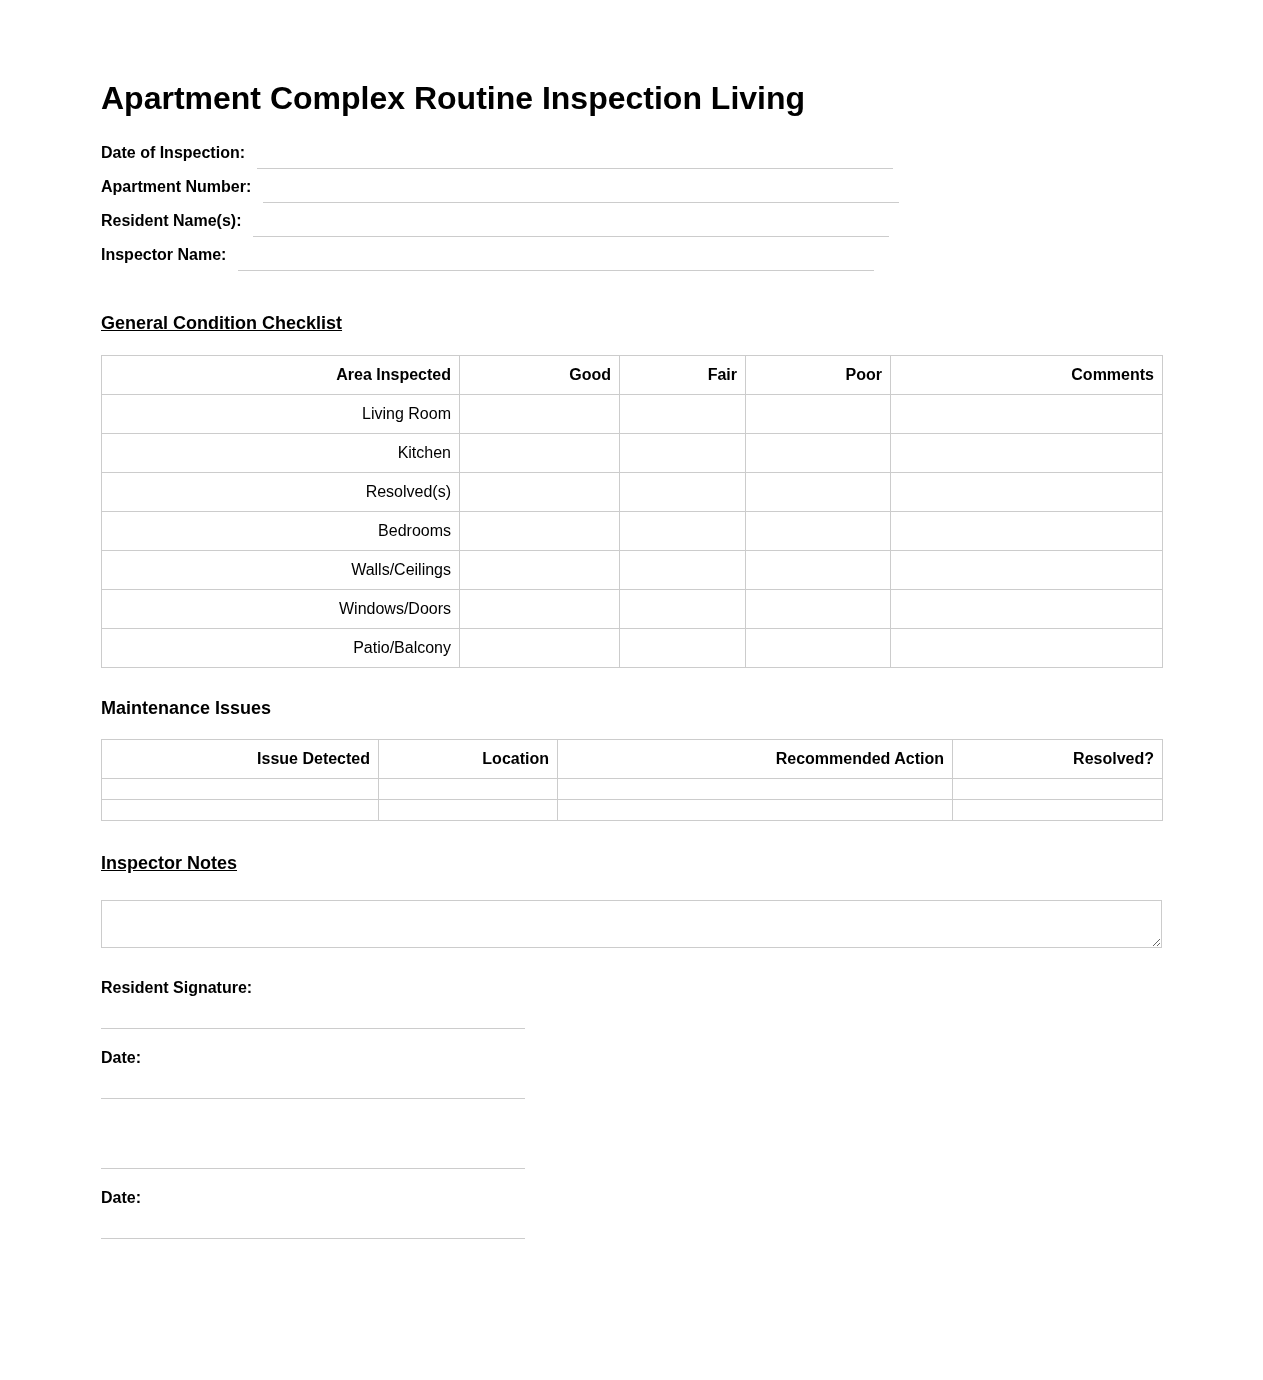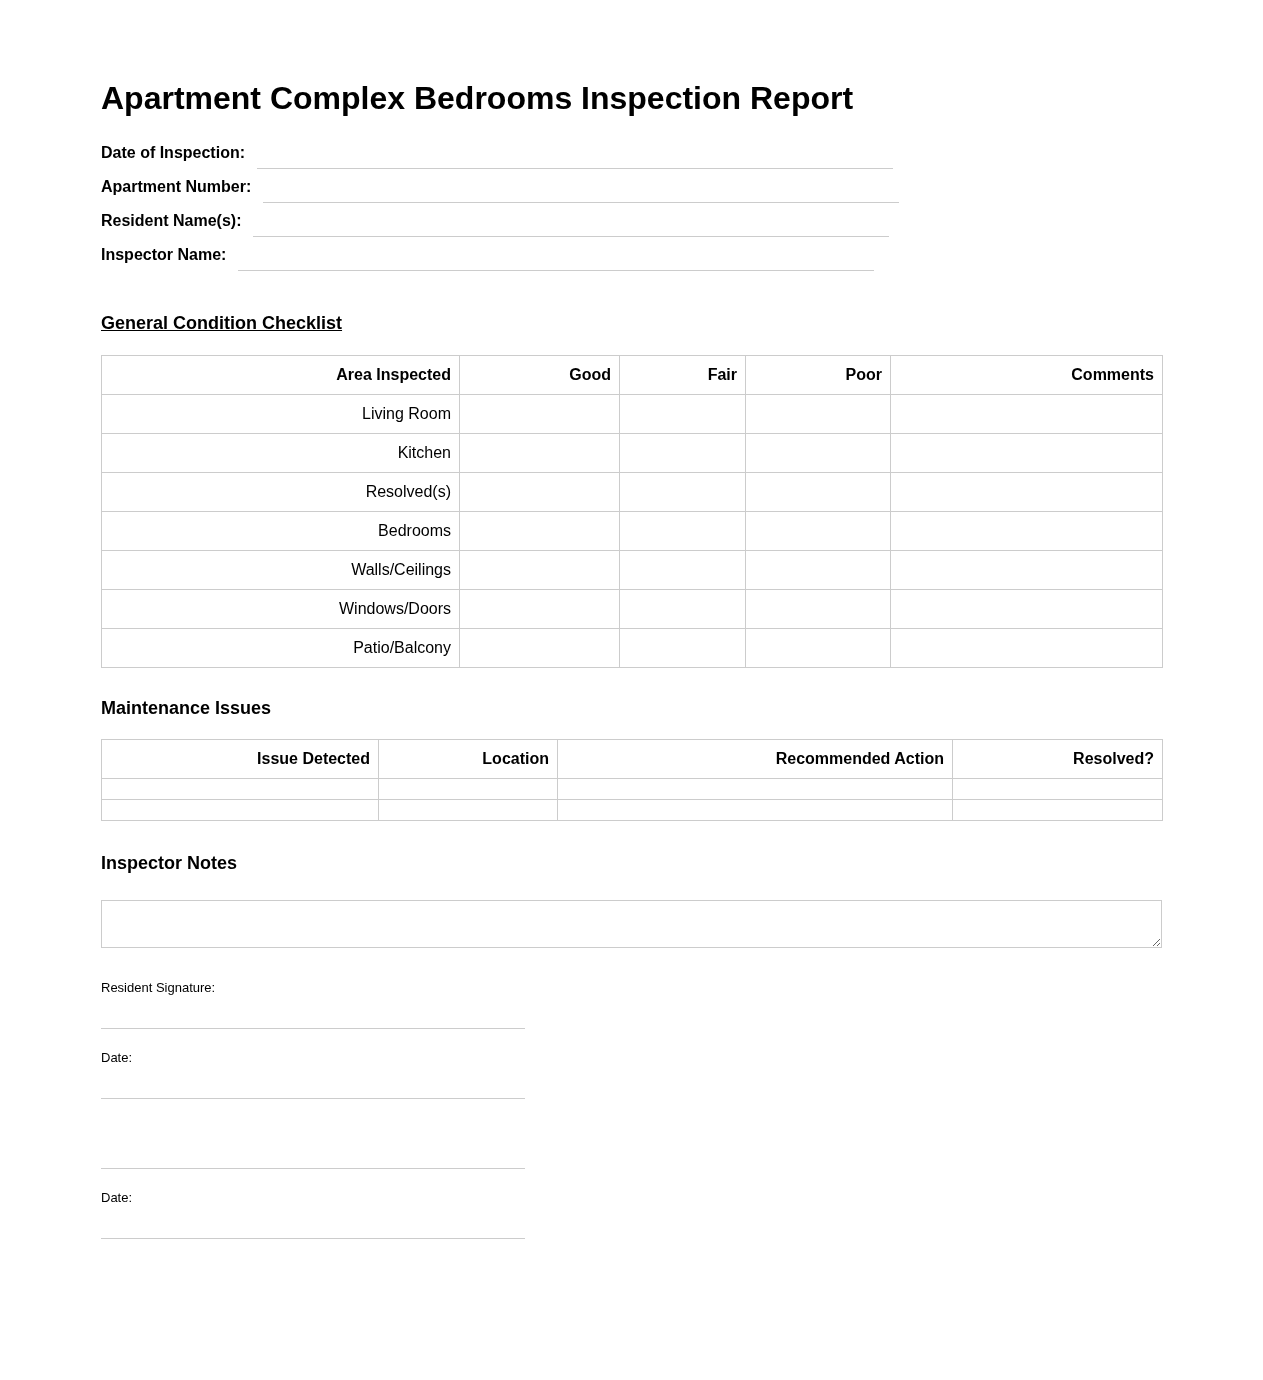--- a/index.html
+++ b/index.html
@@ -5,38 +5,38 @@
   html, body { margin: 0; padding: 0; background: #ffffff; }
   body { font-family: "Liberation Sans", sans-serif; color: #000; }
   .page { width: 1061px; margin: 0 auto; padding-top: 78px; padding-bottom: 100px; }
   h1 { font-size: 32px; font-weight: bold; margin: 0 0 20px 0; line-height: 40px; }
   .field-row { display: flex; align-items: center; height: 34px; }
   .field-row label { font-size: 16px; font-weight: bold; line-height: 20px; margin-right: 12px; padding-bottom: 4px; }
   .field-row input { width: 636px; height: 26px; border: none; border-bottom: 1px solid #cccccc; outline: none; font-size: 16px; font-family: "Liberation Sans", sans-serif; background: transparent; padding: 0; }
   h2 { font-size: 18px; font-weight: bold; margin: 0; line-height: 22px; }
   .h-checklist { margin-top: 38px; margin-bottom: 21px; text-decoration: underline; }
   .h-maint { margin-top: 29px; margin-bottom: 20px; }
-  .h-notes { margin-top: 31px; margin-bottom: 26px; }
+  .h-notes { margin-top: 31px; margin-bottom: 26px; text-decoration: underline; }
   table { border-collapse: collapse; width: 1061px; table-layout: fixed; }
   th, td { border: 1px solid #cccccc; text-align: right; font-size: 16px; padding: 0 8px; }
   th { font-weight: bold; height: 38px; }
   .checklist td { height: 38px; }
   .maint td { height: 20px; padding: 0 8px; }
   textarea { display: block; width: 1061px; height: 48px; box-sizing: border-box; border: 1px solid #cccccc; resize: vertical; font-family: "Liberation Sans", sans-serif; font-size: 14px; }
   .sig-block { margin-top: 30px; }
   .sig-item { width: 424px; }
-  .sig-item .sig-label { font-size: 13px; line-height: 20px; display: block; }
+  .sig-item .sig-label { font-size: 16px; line-height: 20px; display: block; font-weight: bold; }
   .sig-item .sig-line { display: block; width: 424px; height: 30px; border: none; border-bottom: 1px solid #cccccc; padding: 0; outline: none; background: transparent; margin-bottom: 19px; }
   .sig-gap { height: 20px; }
 </style>
 </head>
 <body>
 
 <div class="page">
-  <h1>Apartment Complex Bedrooms Inspection Report</h1>
+  <h1>Apartment Complex Routine Inspection Living</h1>
 
   <div class="field-row">
     <label>Date of Inspection:</label>
     <input type="text" value="" style="">
   </div>
   <div class="field-row">
     <label>Apartment Number:</label>
     <input type="text" value="" style="">
   </div>
   <div class="field-row">

